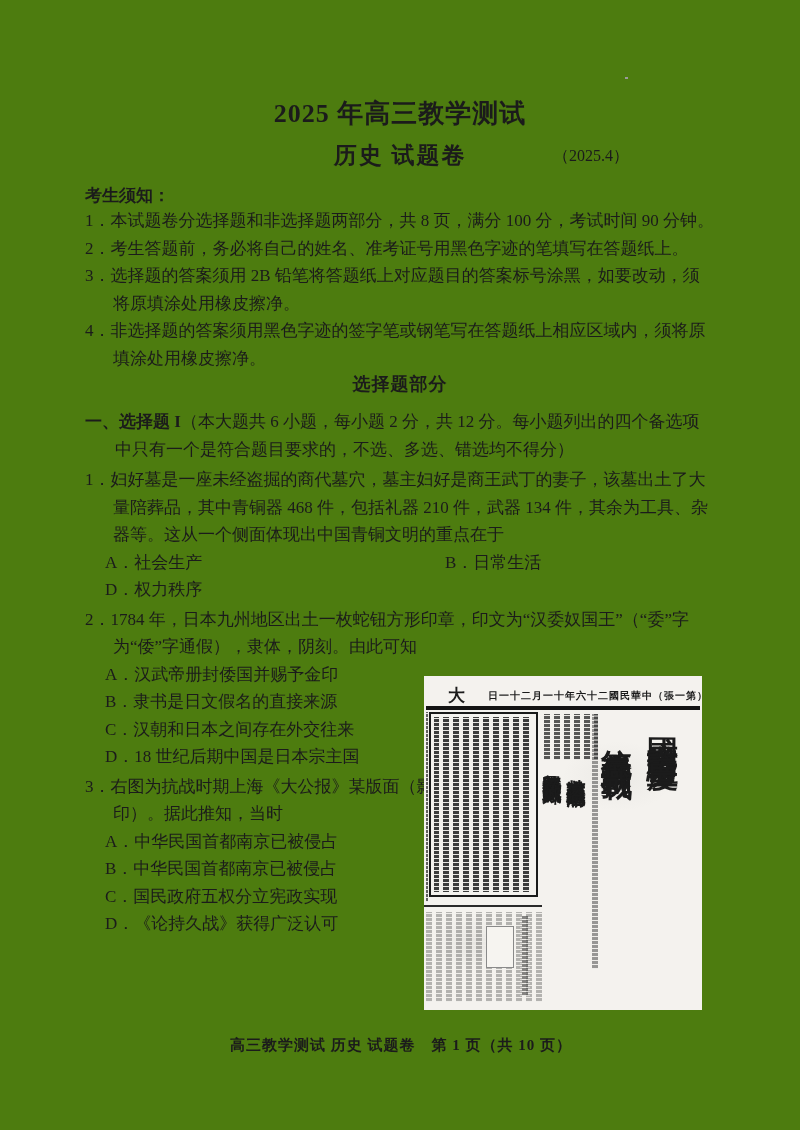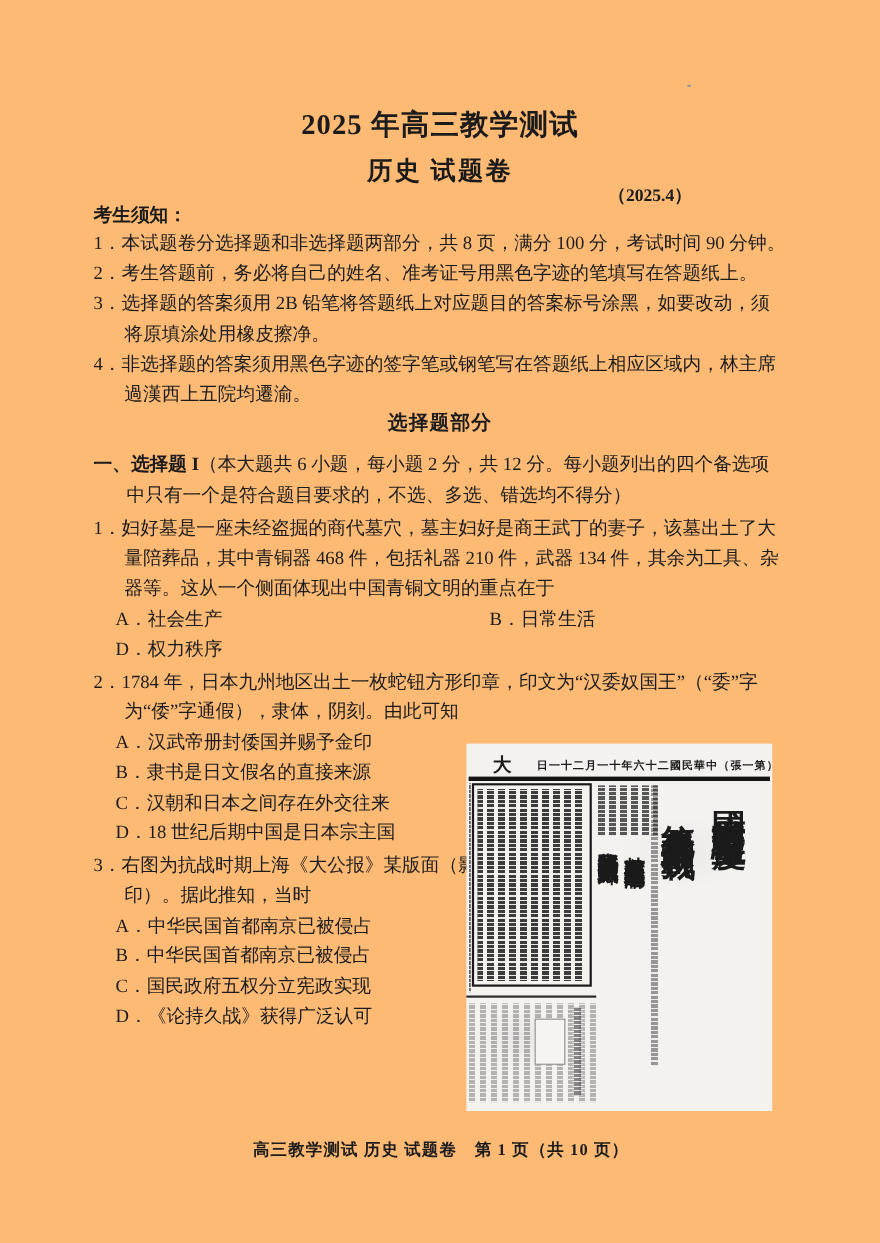--- a/index.html
+++ b/index.html
@@ -1,24 +1,24 @@
 <!DOCTYPE html>
 <html><head>
 <meta charset="utf-8">
 <style>
   html,body{margin:0;padding:0;background:#e8e8e8;}
   .page{
-    position:relative;width:800px;height:1130px;margin:0 auto;background:#fdba74;
+    position:relative;width:800px;height:1130px;margin:0 auto;background:#4d7c0f;
     overflow:hidden;font-family:"Liberation Serif","DejaVu Serif",serif;color:#1b1b1b;
   }
   .content{position:absolute;left:85px;top:0;width:630px;}
   .title{margin-top:96px;text-align:center;font-size:26px;font-weight:700;letter-spacing:1px;}
   .subtitle-row{position:relative;margin-top:9px;text-align:center;height:32px;}
   .subtitle{font-size:23px;font-weight:700;letter-spacing:2px;}
-  .exam-date{position:absolute;left:468px;top:6px;font-size:16px;font-weight:700;letter-spacing:0;margin-top:22px;}
+  .exam-date{position:absolute;left:468px;top:6px;font-size:16px;font-weight:400;letter-spacing:0;}
   .notice-heading{margin-top:12px;font-size:17px;font-weight:700;}
   .notice-item{padding-left:28px;text-indent:-28px;line-height:27.5px;font-size:17px;}
   .part-title{text-align:center;font-size:18px;font-weight:700;letter-spacing:1px;}
   .group-heading{margin-top:12px;padding-left:30px;text-indent:-30px;line-height:28px;font-size:17px;}
   .group-label{font-weight:700;}
   .q{margin-top:2px;}
   .stem{padding-left:28px;text-indent:-28px;line-height:27.5px;font-size:17px;margin:0;}
   .stem-narrow{max-width:350px;}
   .opts{margin-left:20px;font-size:17px;line-height:27.5px;}
   .opts-grid{display:grid;grid-template-columns:340px auto;}
@@ -73,21 +73,21 @@
       <span class="subtitle">历史 试题卷</span>
       <span class="exam-date">（2025.4）</span>
     </div>
 
     <div class="notice-heading">考生须知：</div>
 
     <div>
       <div class="notice-item"><span>1．</span><span>本试题卷分选择题和非选择题两部分，共 8 页，满分 100 分，考试时间 90 分钟。</span></div>
       <div class="notice-item"><span>2．</span><span>考生答题前，务必将自己的姓名、准考证号用黑色字迹的笔填写在答题纸上。</span></div>
       <div class="notice-item"><span>3．</span><span>选择题的答案须用 2B 铅笔将答题纸上对应题目的答案标号涂黑，如要改动，须将原填涂处用橡皮擦净。</span></div>
-      <div class="notice-item"><span>4．</span><span>非选择题的答案须用黑色字迹的签字笔或钢笔写在答题纸上相应区域内，林主席過漢西上五院均遷渝。</span></div>
+      <div class="notice-item"><span>4．</span><span>非选择题的答案须用黑色字迹的签字笔或钢笔写在答题纸上相应区域内，须将原填涂处用橡皮擦净。</span></div>
     </div>
 
     <div class="part-title">选择题部分</div>
 
     <div class="group-heading">
       <span class="group-label">一、选择题 I</span><span>（本大题共 6 小题，每小题 2 分，共 12 分。每小题列出的四个备选项中只有一个是符合题目要求的，不选、多选、错选均不得分）</span>
     </div>
 
     <div class="q">
       <p class="stem"><span>1．</span><span>妇好墓是一座未经盗掘的商代墓穴，墓主妇好是商王武丁的妻子，该墓出土了大量陪葬品，其中青铜器 468 件，包括礼器 210 件，武器 134 件，其余为工具、杂器等。这从一个侧面体现出中国青铜文明的重点在于</span></p>

